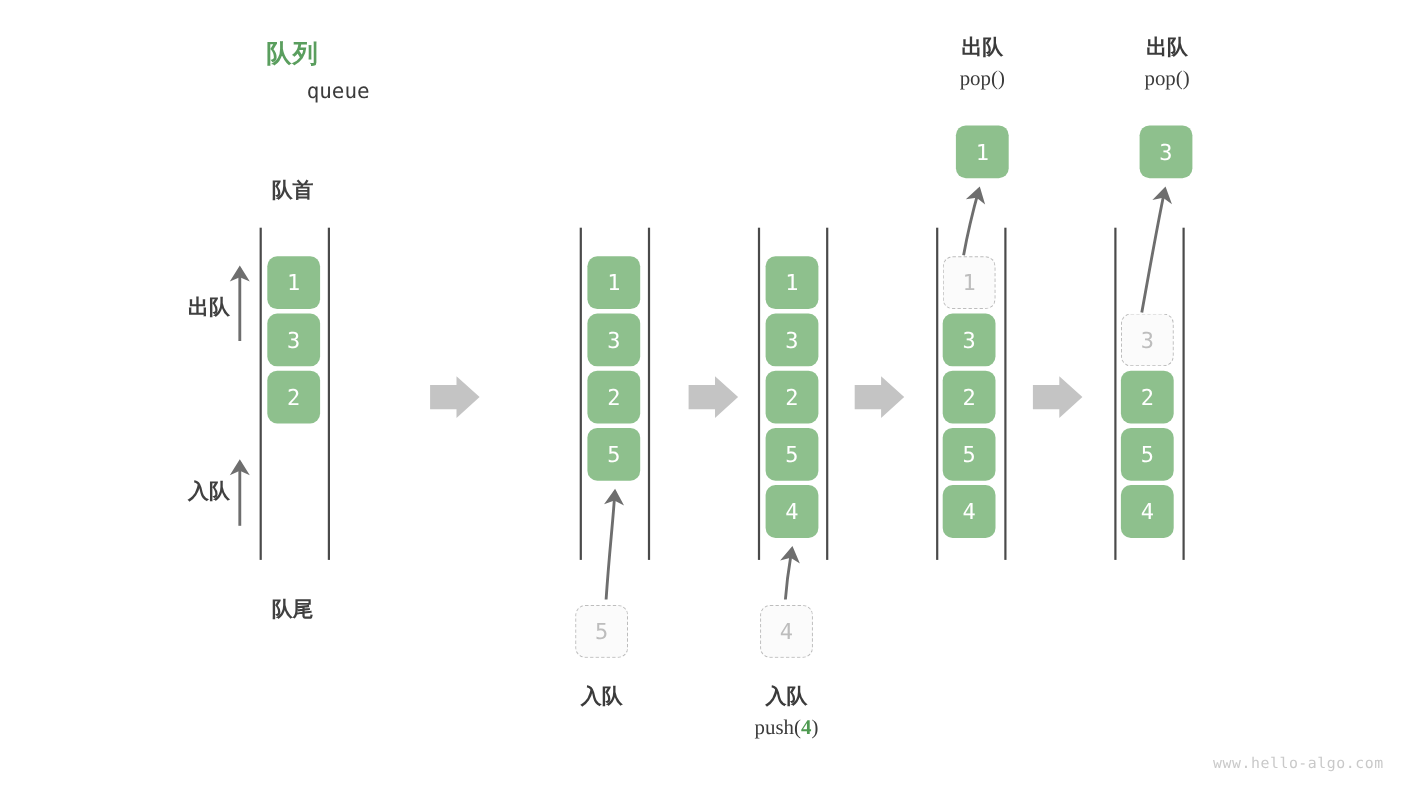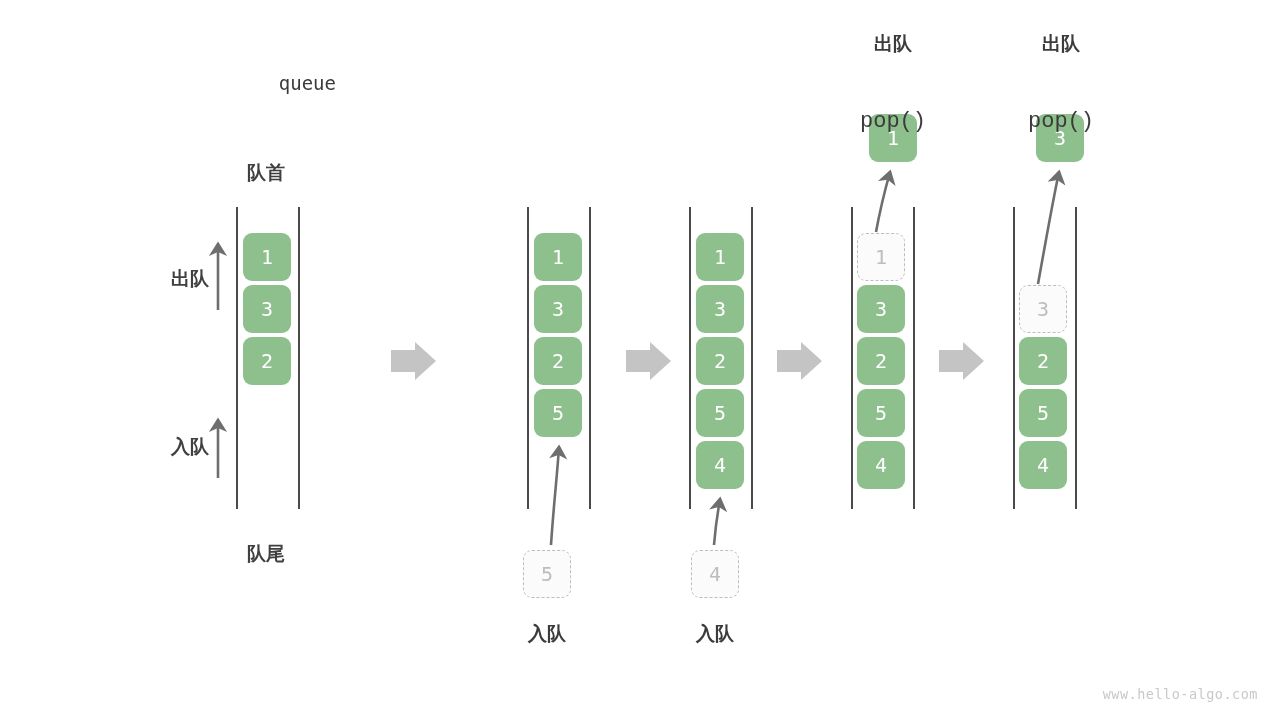--- a/index.html
+++ b/index.html
@@ -55,24 +55,23 @@
     line-height: 1.45;
   }
   .op-label .op-cn {
     display: block;
     font-size: 19px;
     font-weight: bold;
     color: #3b3b3b;
   }
   .op-label .op-code {
     display: block;
-    font-family: Liberation Mono, monospace;
-    font-size: 22px;
-    color: #3b3b3b;
-    margin-top: 48px;
+    font-family: Liberation Serif, serif;
+    font-size: 19px;
+    color: #3b3b3b;
   }
   .op-label .op-code em {
     font-style: normal;
     font-weight: bold;
     color: #4e9a51;
   }
 
   
   .rail {
     position: absolute;
@@ -120,20 +119,21 @@
     color: #c9c9c9;
     letter-spacing: 0.5px;
     white-space: nowrap;
   }
 </style>
 </head>
 <body>
 
 <div class="stage">
 
+  <div class="title-cn" style="left:196px; top:33px; width:140px;">队列</div>
   <div class="title-mono" style="left:196px; top:72px; width:140px;">queue</div>
 
   <div class="label-cn" style="left:196px; top:160px; width:140px;">队首</div>
   <div class="label-cn" style="left:196px; top:541px; width:140px;text-align:center;">队尾</div>
 
   <div class="label-cn" style="left:143px; top:266px; width:66px; text-align:right;">出队</div>
   <div class="label-cn" style="left:143px; top:434px; width:66px; text-align:right;">入队</div>
 
   <div class="rail" style="left:236px; top:207px; height:302px;"></div>
   <div class="rail" style="left:298px; top:207px; height:302px;"></div>
@@ -162,20 +162,21 @@
   <div class="cell" style="left:696px; top:233px;">1</div>
   <div class="cell" style="left:696px; top:285px;">3</div>
   <div class="cell" style="left:696px; top:337px;">2</div>
   <div class="cell" style="left:696px; top:389px;">5</div>
   <div class="cell" style="left:696px; top:441px;">4</div>
 
   <div class="cell ghost" style="left:691px; top:550px;">4</div>
 
   <div class="op-label" style="left:635px; top:620px; width:160px;">
     <span class="op-cn">入队</span>
+    <span class="op-code"><span>push(</span><em>4</em><span>)</span></span>
   </div>
 
   <div class="rail" style="left:851px; top:207px; height:302px;"></div>
   <div class="rail" style="left:913px; top:207px; height:302px;"></div>
 
   <div class="cell ghost" style="left:857px; top:233px;">1</div>
   <div class="cell" style="left:857px; top:285px;">3</div>
   <div class="cell" style="left:857px; top:337px;">2</div>
   <div class="cell" style="left:857px; top:389px;">5</div>
   <div class="cell" style="left:857px; top:441px;">4</div>

